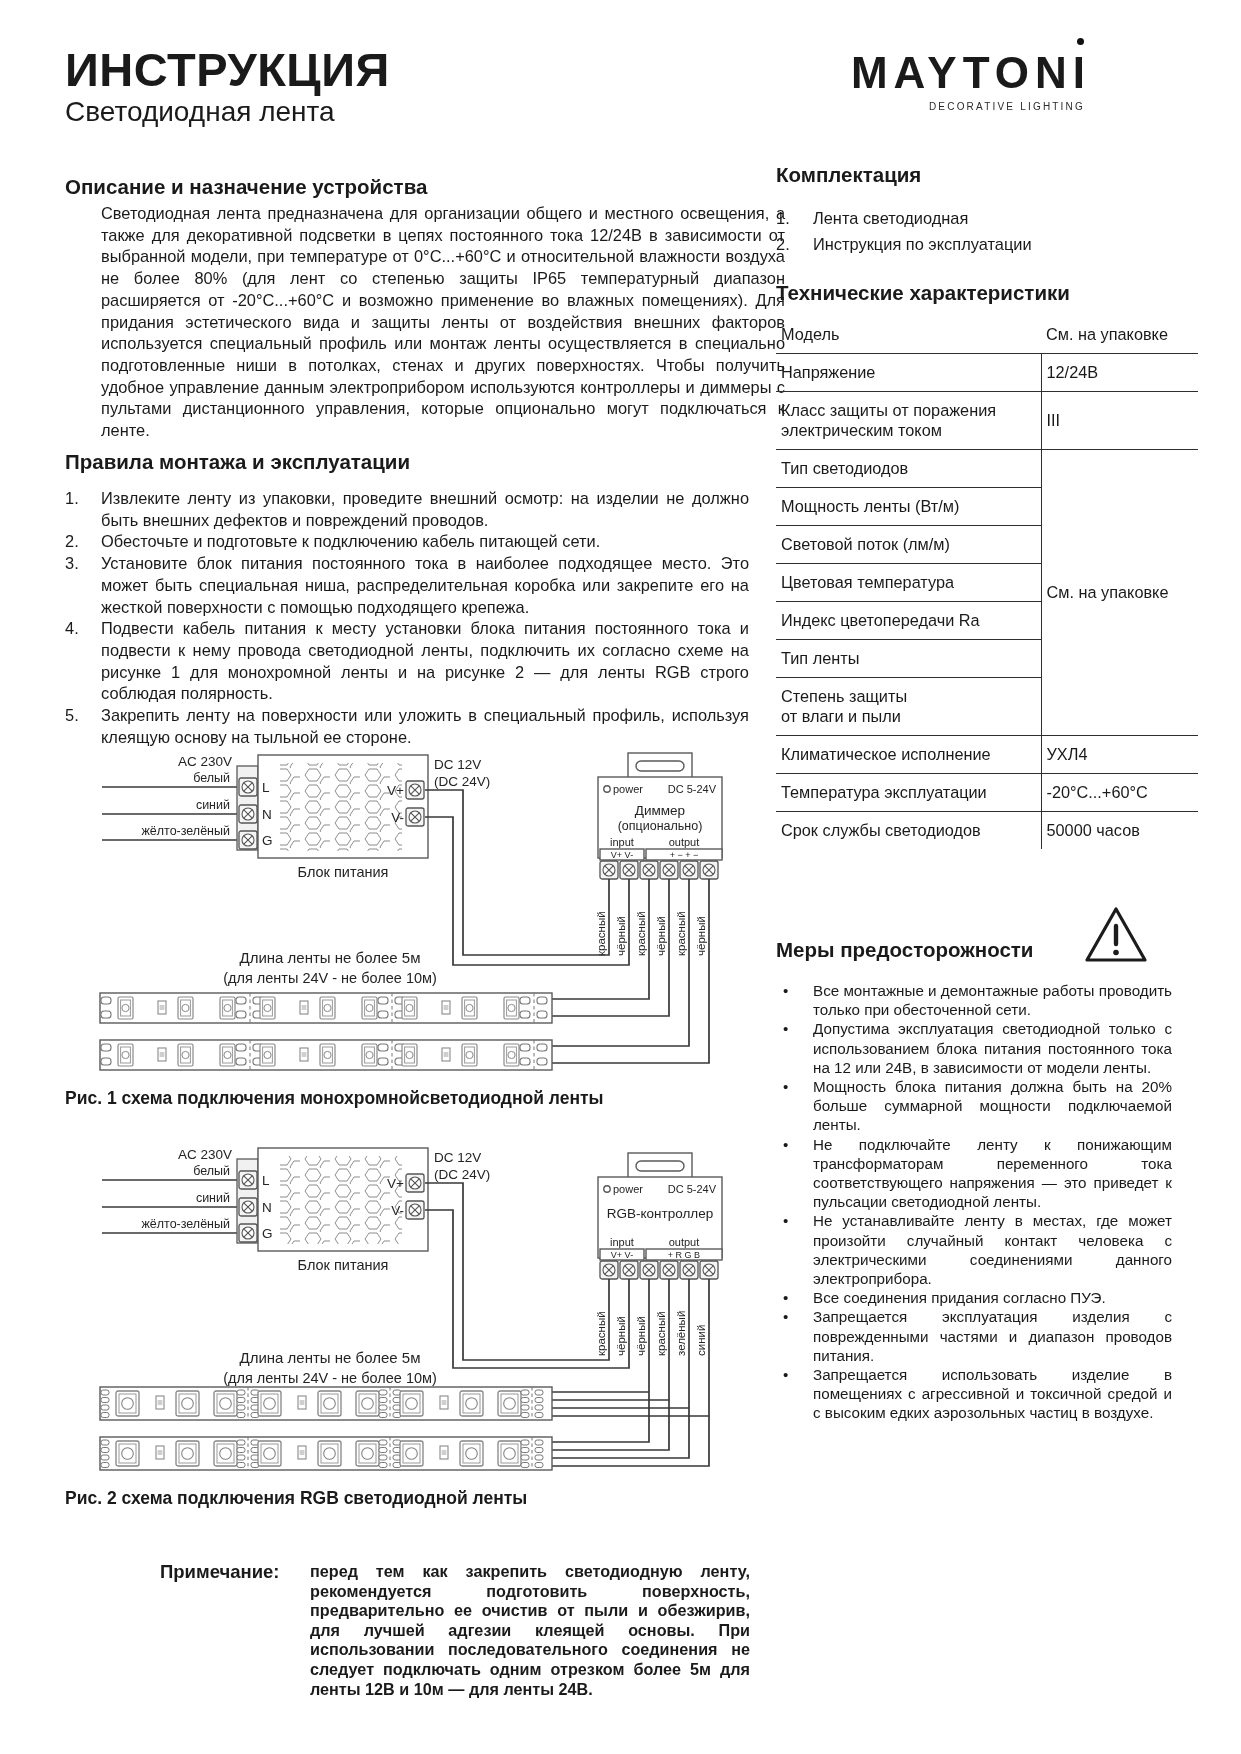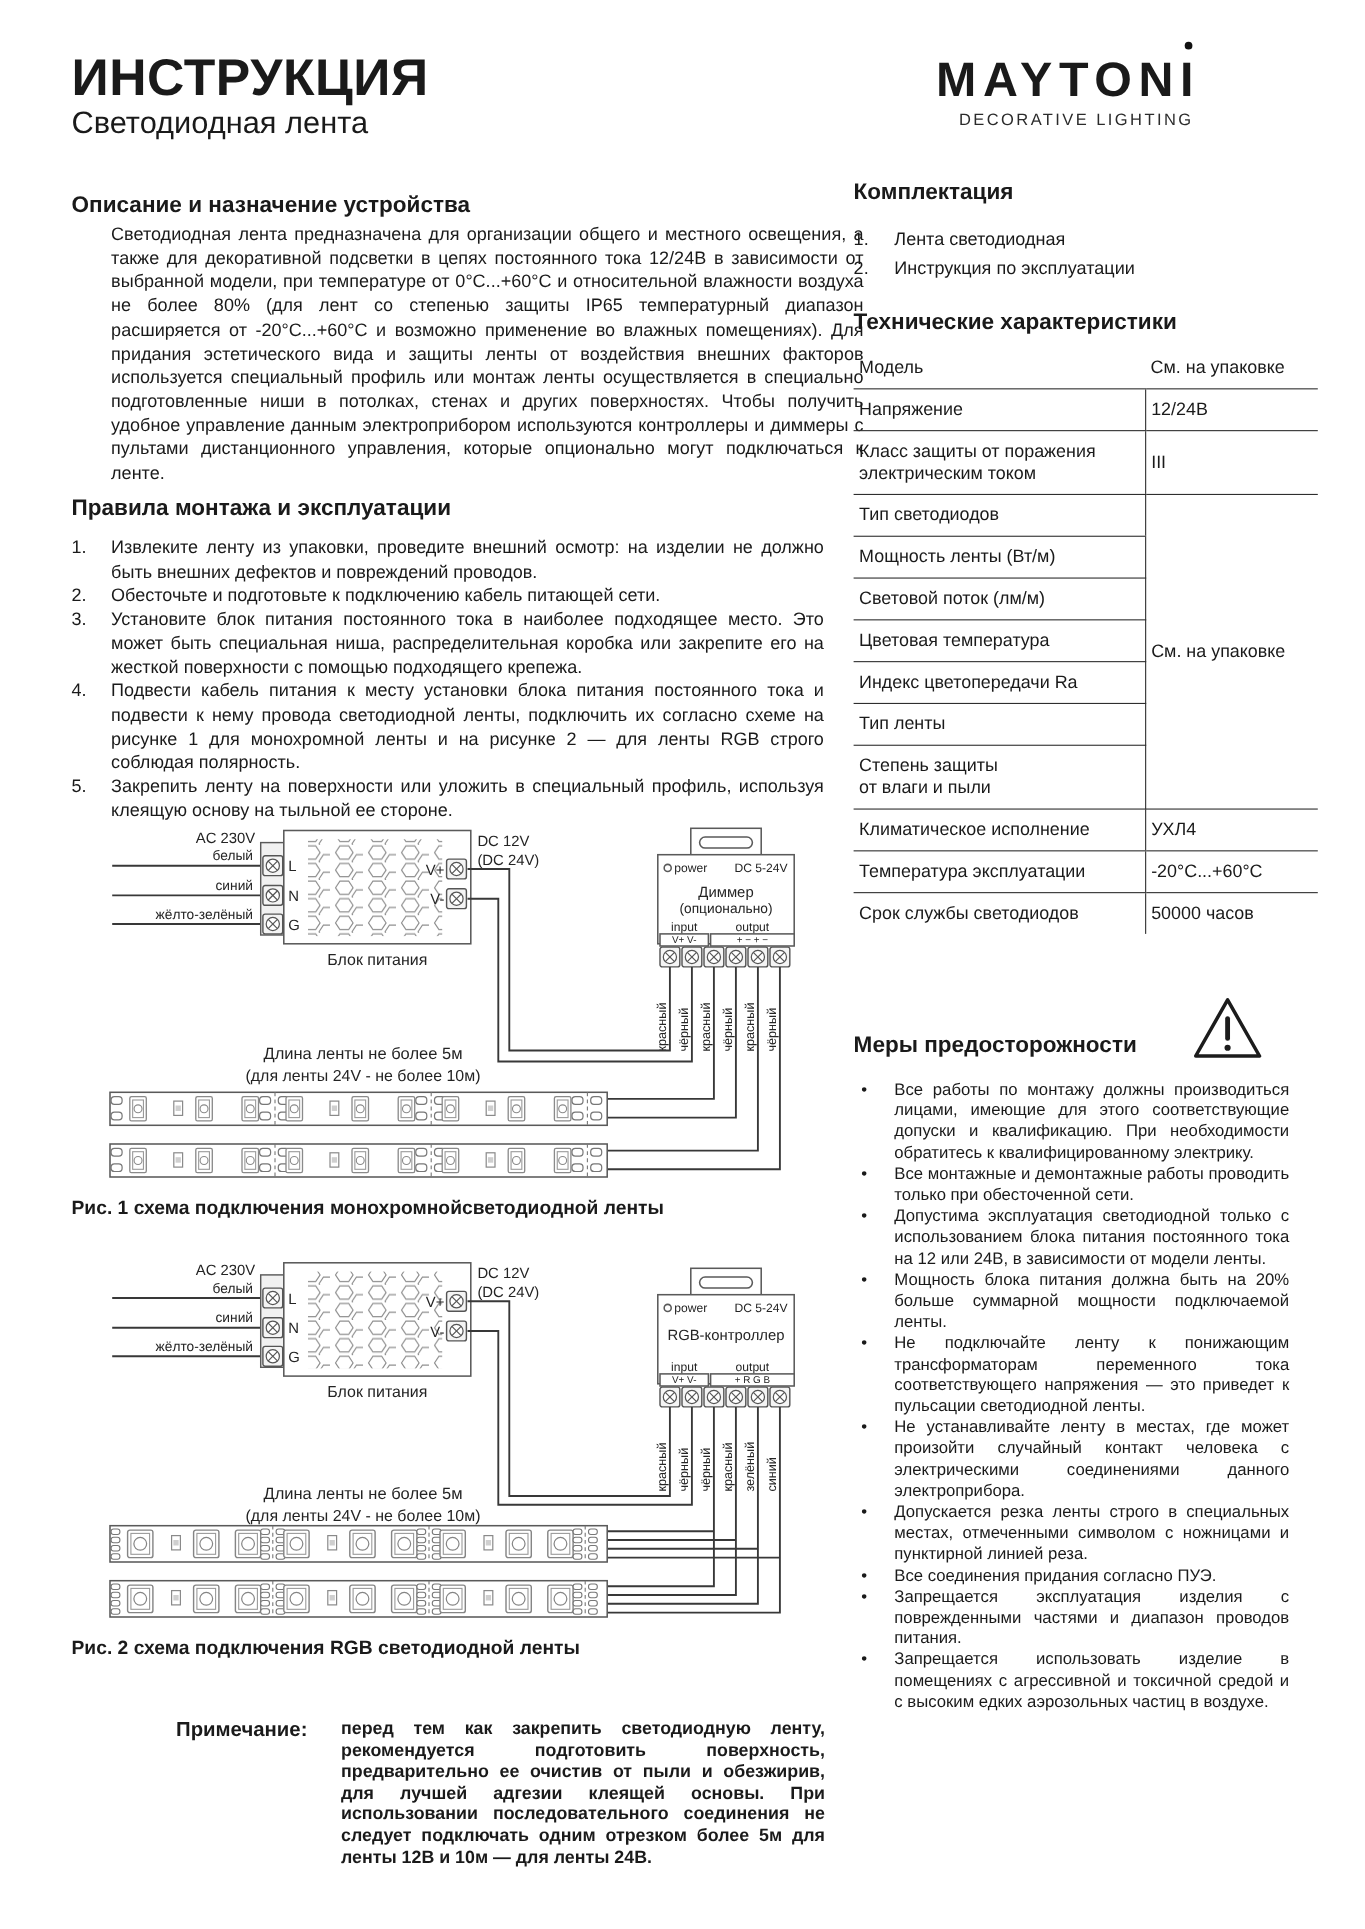--- a/index.html
+++ b/index.html
@@ -7,21 +7,21 @@
         font-family:"Liberation Sans",sans-serif;color:#1a1a1a;}
   .abs{position:absolute;}
 
   
   .title{left:65px;top:42px;font-size:47px;font-weight:700;letter-spacing:.5px;}
   .subtitle{left:65px;top:96px;font-size:28px;font-weight:400;}
   .brandbox{left:828px;top:48px;width:257px;text-align:right;}
   .brand{font-size:44px;font-weight:700;letter-spacing:6px;margin-right:-6px;display:inline-block;white-space:nowrap;}
   .bi{position:relative;display:inline-block;}
   .bi::after{content:"";position:absolute;width:7px;height:7px;border-radius:50%;background:#111;top:-10px;left:4px;}
-  .tagline{font-size:15px;letter-spacing:2.2px;color:#2b2b2b;margin-top:3px;}
+  .tagline{font-size:10px;letter-spacing:2.2px;color:#2b2b2b;margin-top:3px;}
 
   
   .h2{font-size:20.5px;font-weight:700;}
 
   
   .desc-h{left:65px;top:175px;}
   .desc-p{left:65px;top:203px;width:684px;font-size:16.4px;line-height:21.7px;text-align:justify;margin-left:36px;}
   .rules-h{left:65px;top:450px;}
   ol.rules{left:65px;top:488px;width:684px;margin:0;padding:0;list-style:none;counter-reset:n;
            font-size:16.4px;line-height:21.7px;}
@@ -501,25 +501,23 @@
       </tbody>
   </table>
 
   <div class="abs h2 safety-h">Меры предосторожности</div>
   <svg class="abs warn-tri" width="66" height="62" viewBox="0 0 66 62">
     <path d="M33 5 L62 56 L4 56 Z" fill="none" stroke="#1c1c1c" stroke-width="3.2" stroke-linejoin="round"></path>
     <line x1="33" y1="22" x2="33" y2="40" stroke="#1c1c1c" stroke-width="4.4" stroke-linecap="round"></line>
     <circle cx="33" cy="48.5" r="2.8" fill="#1c1c1c"></circle>
   </svg>
   <ul class="abs safety">
-      <li>Все работы по монтажу должны производиться лицами, имеющие для этого соответствующие допуски и квалификацию. При необходимости обратитесь к квалифицированному электрику.</li>
       <li>Все монтажные и демонтажные работы проводить только при обесточенной сети.</li>
       <li>Допустима эксплуатация светодиодной только с использованием блока питания постоянного тока на 12 или 24В, в зависимости от модели ленты.</li>
       <li>Мощность блока питания должна быть на 20% больше суммарной мощности подключаемой ленты.</li>
       <li>Не подключайте ленту к понижающим трансформаторам переменного тока соответствующего напряжения — это приведет к пульсации светодиодной ленты.</li>
       <li>Не устанавливайте ленту в местах, где может произойти случайный контакт человека с электрическими соединениями данного электроприбора.</li>
-      <li>Допускается резка ленты строго в специальных местах, отмеченными символом с ножницами и пунктирной линией реза.</li>
       <li>Все соединения придания согласно ПУЭ.</li>
       <li>Запрещается эксплуатация изделия с поврежденными частями и диапазон проводов питания.</li>
       <li>Запрещается использовать изделие в помещениях с агрессивной и токсичной средой и с высоким едких аэрозольных частиц в воздухе.</li>
     </ul>
 
 </div>
 
 </body></html>

